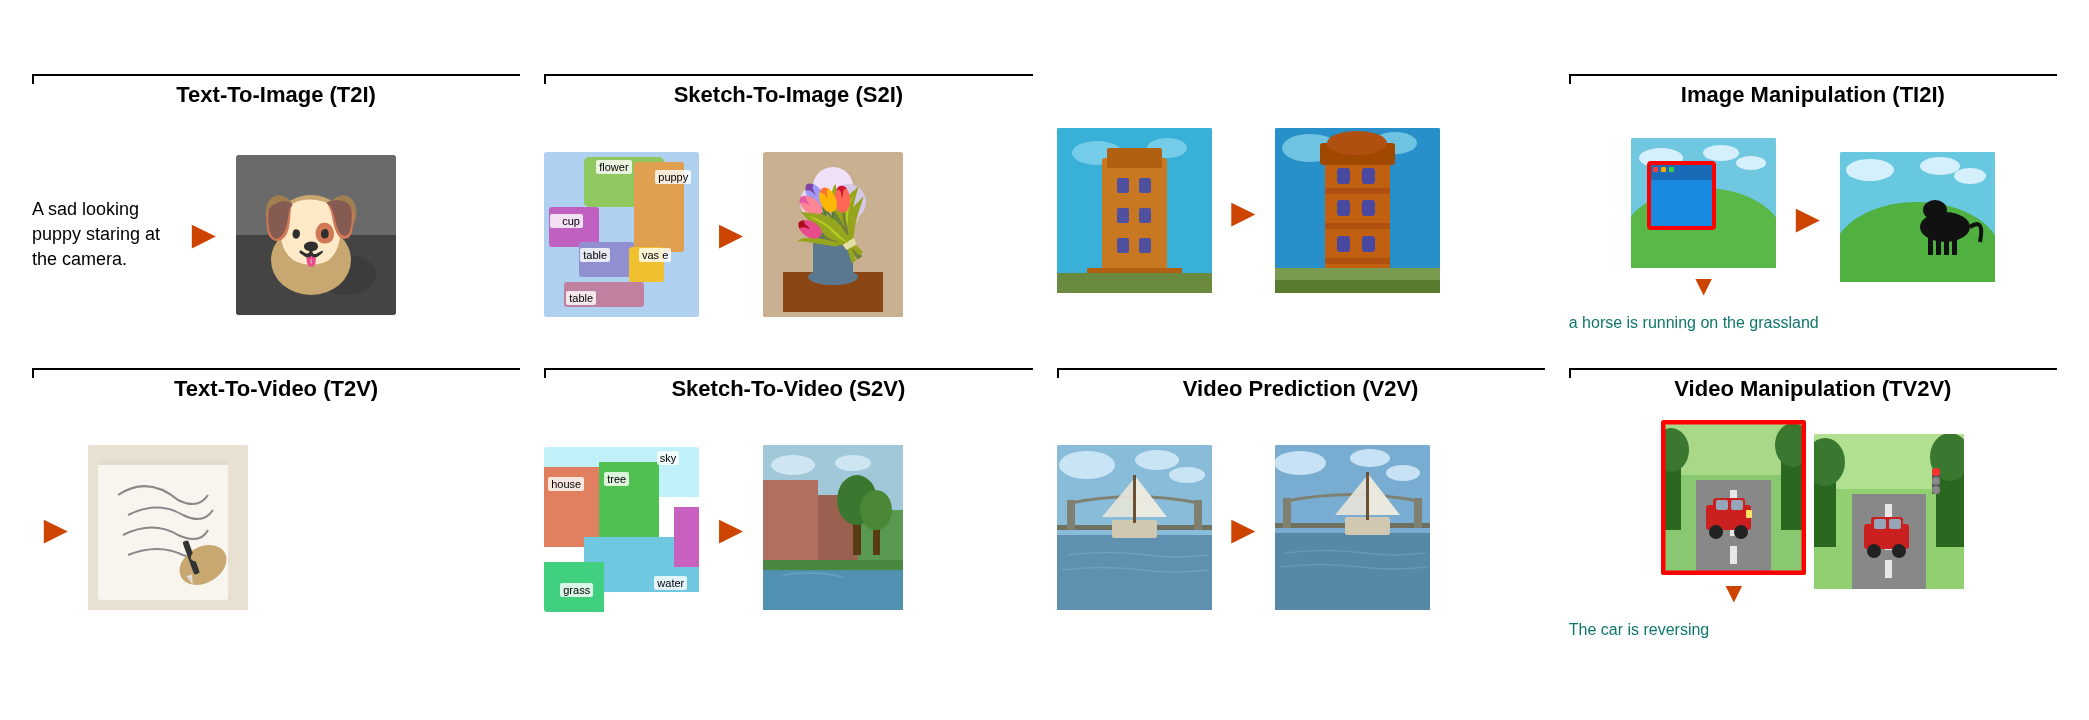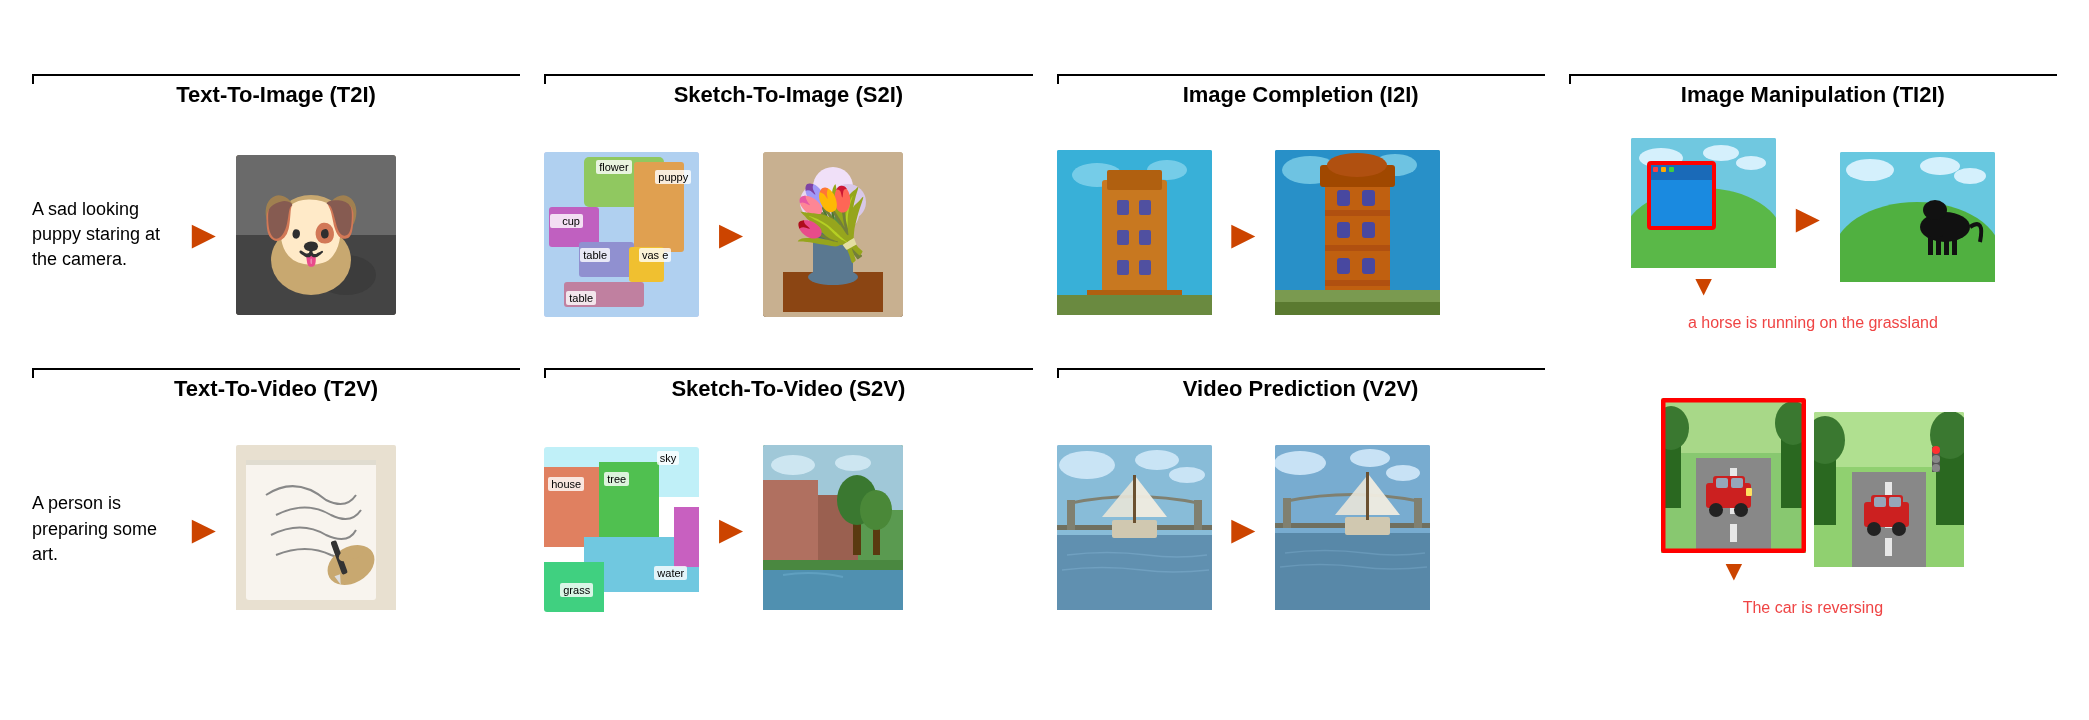--- a/index.html
+++ b/index.html
@@ -83,23 +83,22 @@
     }
     .s2i-result::before {
       content: '💐';
       font-size: 70px;
       position: absolute;
       top: 30px;
       left: 25px;
     }
     .caption-text {
       font-size: 16px;
-      text-align: center;
       margin-top: 6px;
-      color: #ef4444;
+      color: #0f766e;
       width: 100%;
     }
 
     
     .seg-map {
       width: 155px;
       height: 165px;
       position: relative;
       border-radius: 3px;
       overflow: hidden;
@@ -255,21 +254,20 @@
 
             <ellipse cx="60" cy="72" rx="10" ry="5" fill="#5a9040" transform="rotate(-30 60 72)"></ellipse>
             <ellipse cx="80" cy="70" rx="10" ry="5" fill="#5a9040" transform="rotate(30 80 70)"></ellipse>
           </svg>
         </div>
       </div>
     </div>
   </div>
 
   <div class="section">
-    <div class="bracket-title">Image Completion (I2I)</div>
     <div class="section-content">
 
       <div class="img-box">
         <svg width="155" height="165" viewBox="0 0 155 165" xmlns="http://www.w3.org/2000/svg">
           <rect width="155" height="165" fill="#38b0d8"></rect>
 
           <rect x="0" y="0" width="155" height="80" fill="#38b0d8"></rect>
 
           <ellipse cx="40" cy="25" rx="25" ry="12" fill="#90d8f0" opacity="0.7"></ellipse>
           <ellipse cx="110" cy="20" rx="20" ry="10" fill="#90d8f0" opacity="0.7"></ellipse>
@@ -383,21 +381,20 @@
           </svg>
         </div>
       </div>
       <div class="caption-text">a horse is running on the grassland</div>
     </div>
   </div>
 
   <div class="section">
     <div class="bracket-title">Text-To-Video (T2V)</div>
     <div class="section-content">
-      <div class="text-block">A person is preparing some art.</div>
       <div class="arrow-right">►</div>
       <div class="img-box">
         <svg width="160" height="165" viewBox="0 0 160 165" xmlns="http://www.w3.org/2000/svg">
           <rect width="160" height="165" fill="#e8e0d0"></rect>
 
           <rect x="10" y="15" width="130" height="140" fill="#f8f4ee" rx="3"></rect>
           <rect x="10" y="15" width="130" height="5" fill="#e0dcd0"></rect>
 
           <path d="M 30 50 Q 60 30 90 55 Q 110 65 120 50" stroke="#888" stroke-width="2" fill="none"></path>
           <path d="M 40 70 Q 70 55 95 70 Q 115 80 125 65" stroke="#888" stroke-width="2" fill="none"></path>
@@ -424,21 +421,21 @@
         <div class="s2v-sky"></div>
         <div class="s2v-house"></div>
         <div class="s2v-tree"></div>
         <div class="s2v-water"></div>
         <div class="s2v-grass"></div>
         <div class="s2v-extra"></div>
         <span class="seg-region" style="top:4px;right:20px;">sky</span>
         <span class="seg-region" style="top:30px;left:4px;">house</span>
         <span class="seg-region" style="top:25px;left:60px;">tree</span>
         <span class="seg-region" style="bottom:15px;left:16px;">grass</span>
-        <span class="seg-region" style="bottom:32px;right:12px;">water</span>
+        <span class="seg-region" style="bottom:22px;right:12px;">water</span>
       </div>
       <div class="arrow-right">►</div>
 
       <div class="img-box">
         <svg width="140" height="165" viewBox="0 0 140 165" xmlns="http://www.w3.org/2000/svg">
           <rect width="140" height="165" fill="#5a9a50"></rect>
 
           <rect x="0" y="0" width="140" height="65" fill="#a0c8d8"></rect>
 
           <ellipse cx="30" cy="20" rx="22" ry="10" fill="#d8eef8" opacity="0.8"></ellipse>
@@ -518,20 +515,21 @@
           <rect x="70" y="72" width="45" height="18" fill="#d0c8b0" rx="2"></rect>
           <rect x="91" y="27" width="3" height="48" fill="#6a5030"></rect>
           <polygon points="94,30 94,70 125,70" fill="#f0ece0" opacity="0.95"></polygon>
           <polygon points="91,32 91,70 60,70" fill="#e8e4d8" opacity="0.9"></polygon>
         </svg>
       </div>
     </div>
   </div>
 
   <div class="section">
+    <div class="bracket-title">Video Manipulation (TV2V)</div>
     <div class="section-content" style="flex-direction:column;align-items:center;justify-content:center;">
       <div class="tv2v-images-row">
 
         <div class="img-box" style="position:relative;">
           <svg width="145" height="155" viewBox="0 0 145 155" xmlns="http://www.w3.org/2000/svg">
             <rect width="145" height="155" fill="#88c870"></rect>
 
             <rect x="0" y="0" width="145" height="55" fill="#a8d888"></rect>
 
             <rect x="0" y="30" width="20" height="80" fill="#2a6820"></rect>

